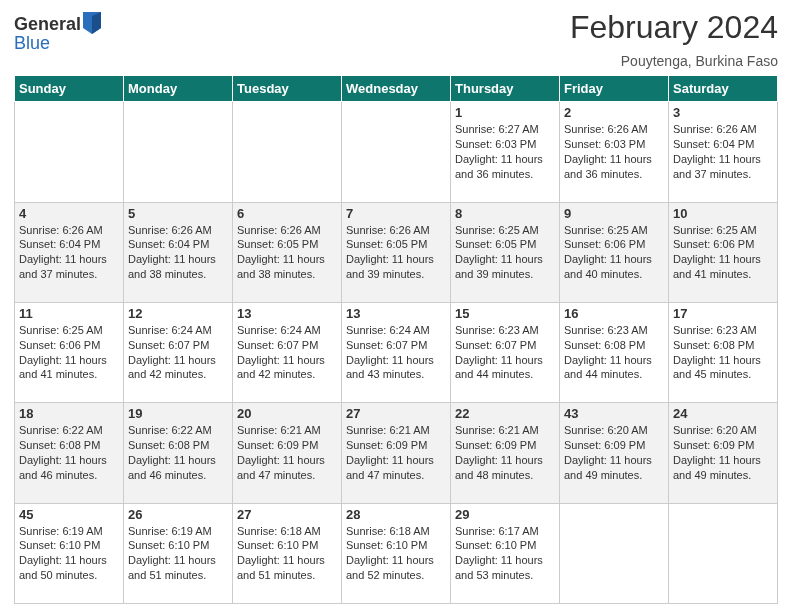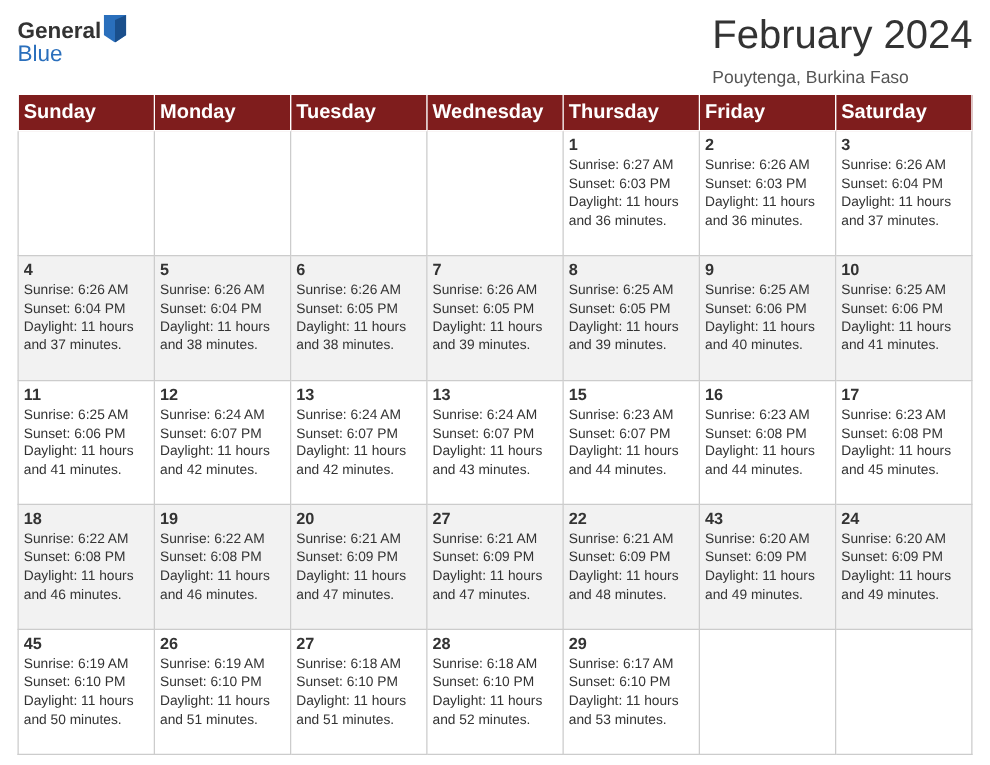--- a/index.html
+++ b/index.html
@@ -42,41 +42,42 @@
       color: #2a6fbc;
       line-height: 1;
     }
     .logo-icon {
       width: 18px;
       height: 22px;
       margin-left: 2px;
       margin-top: -2px;
     }
     .title-block {
+      text-align: right;
     }
     .main-title {
       font-size: 32px;
       font-weight: 300;
       color: #333;
       line-height: 1.1;
     }
     .subtitle {
       font-size: 14px;
       color: #555;
       margin-top: 8px;
     }
     .calendar {
       width: 100%;
       border-collapse: collapse;
       flex: 1;
     }
     .calendar thead tr th {
-      background: #7f1d1d;
+      background: #0f766e;
       color: #fff;
-      font-size: 16px;
+      font-size: 13px;
       font-weight: bold;
       padding: 5px 4px;
       text-align: left;
       border: 1px solid #fff;
     }
     .calendar tbody tr td {
       vertical-align: top;
       border: 1px solid #ccc;
       padding: 3px 4px;
       width: calc(100% / 7);

